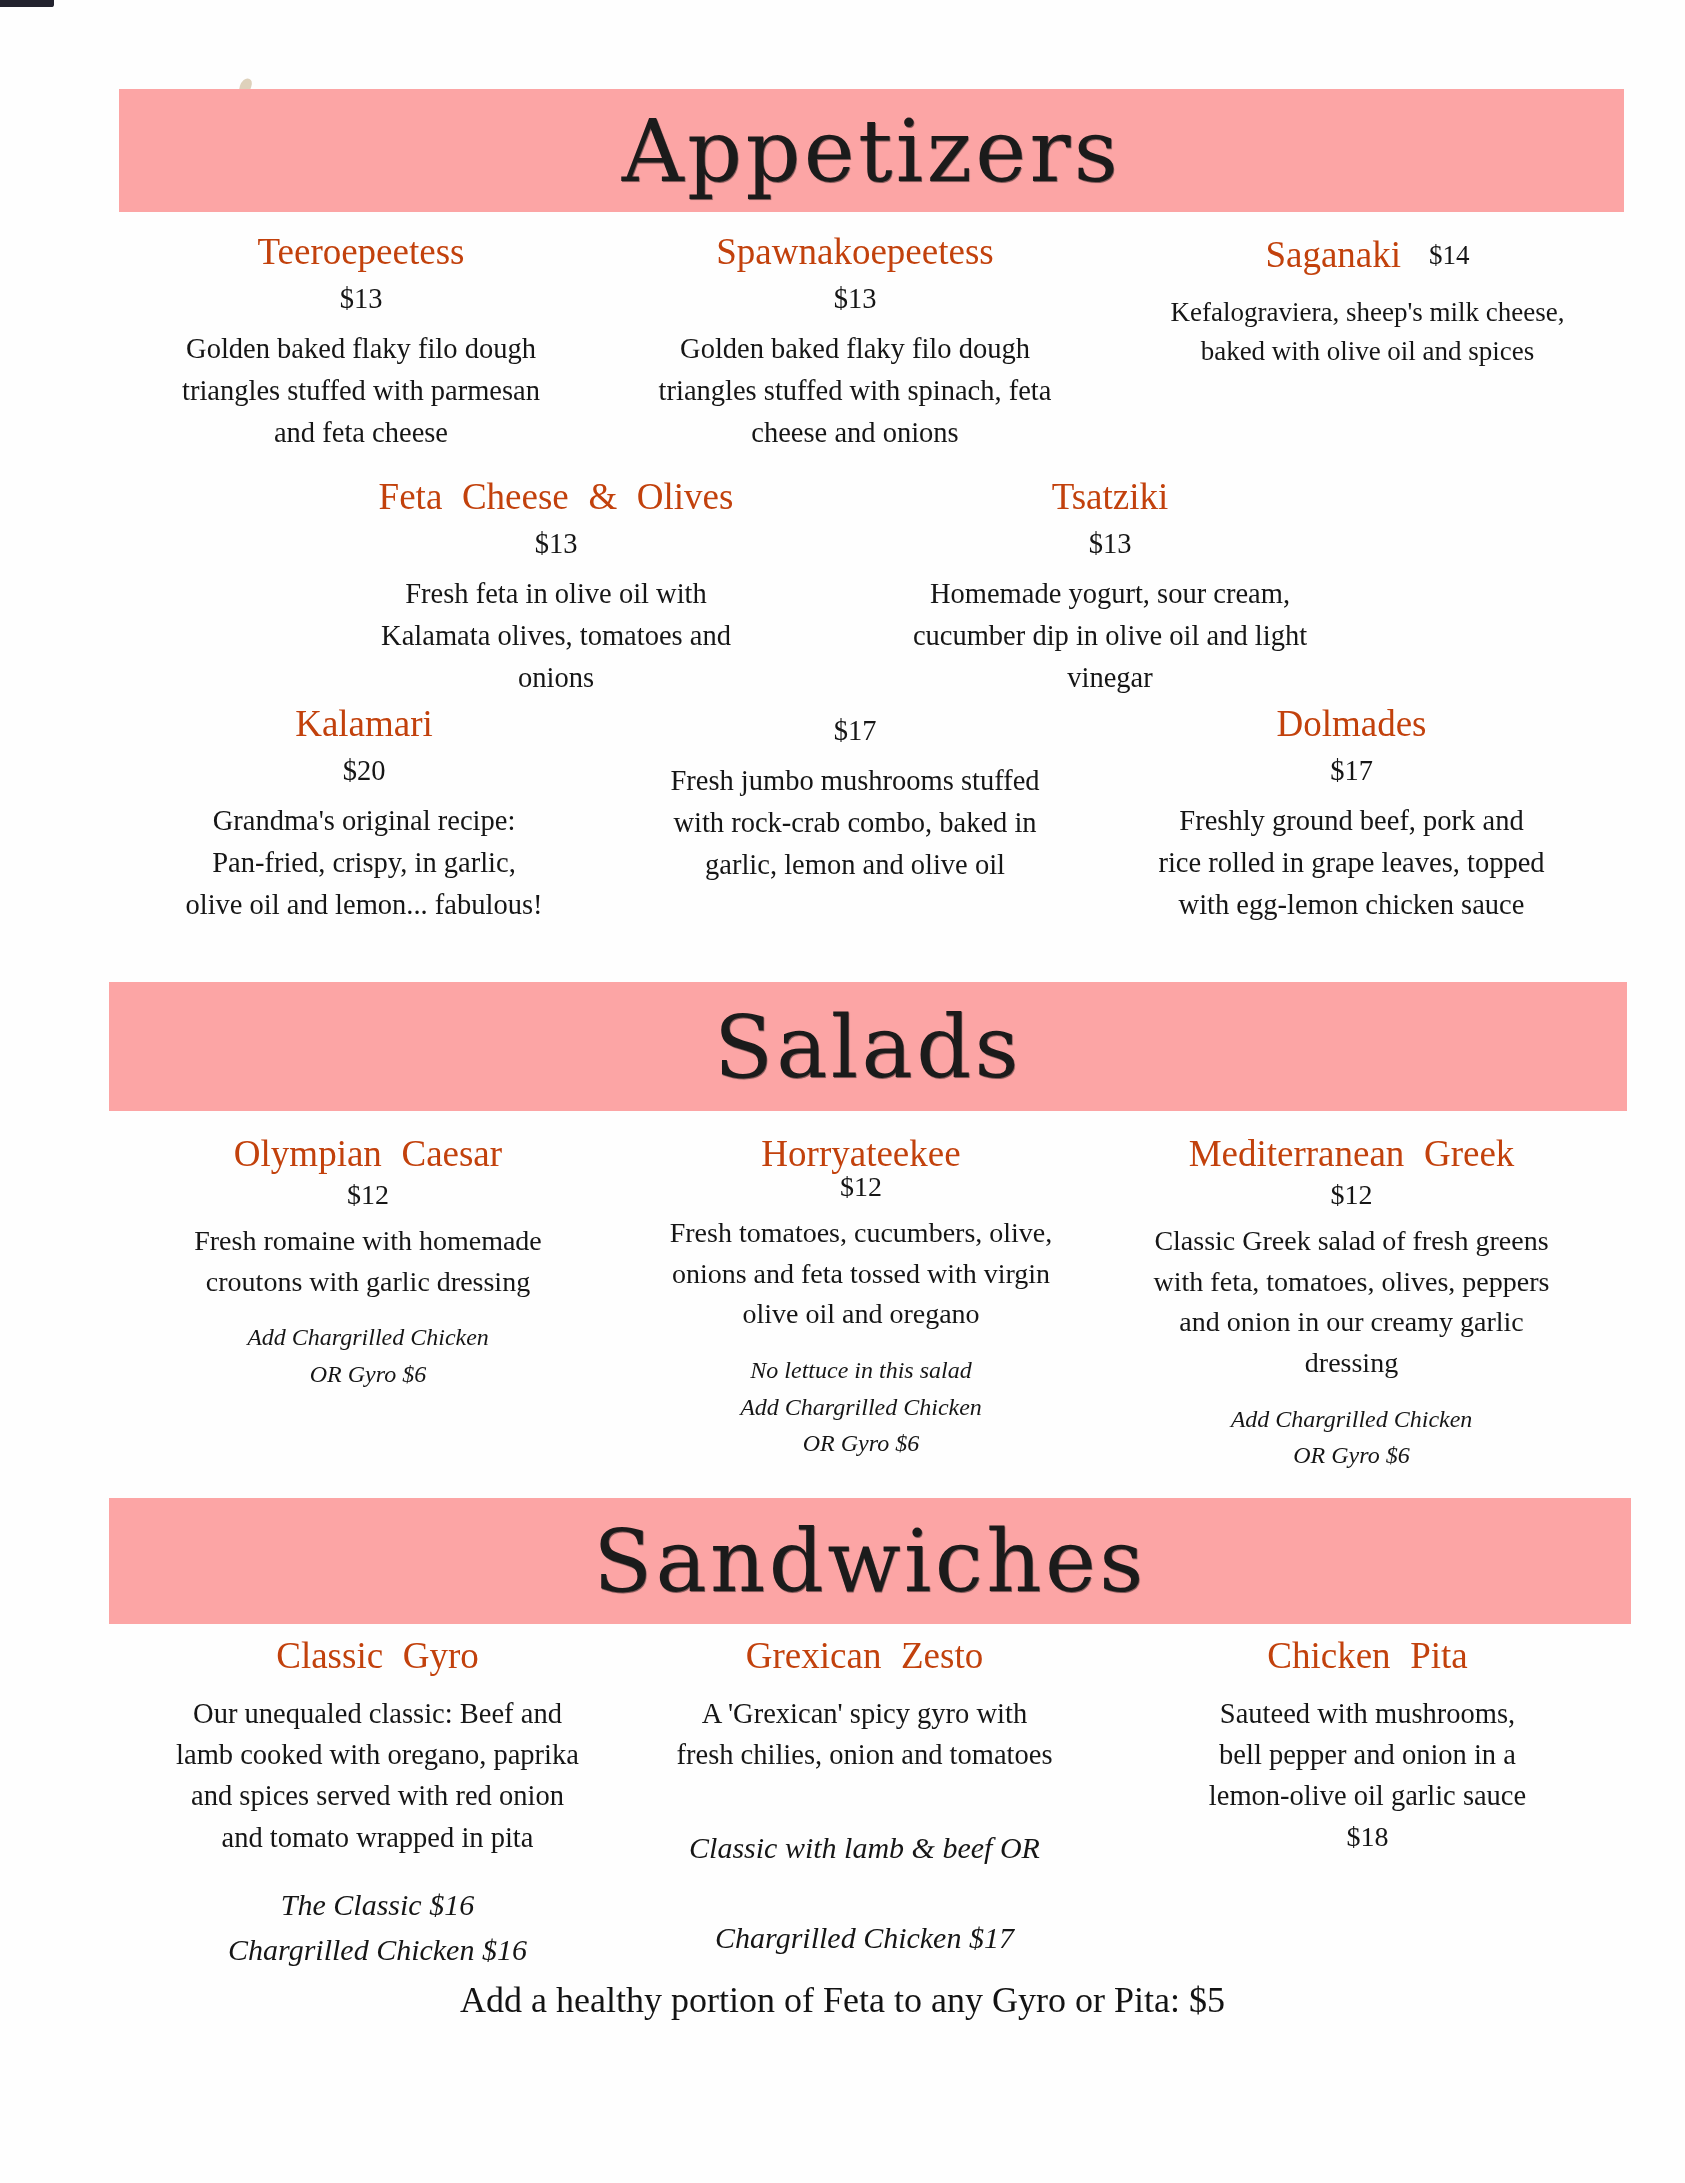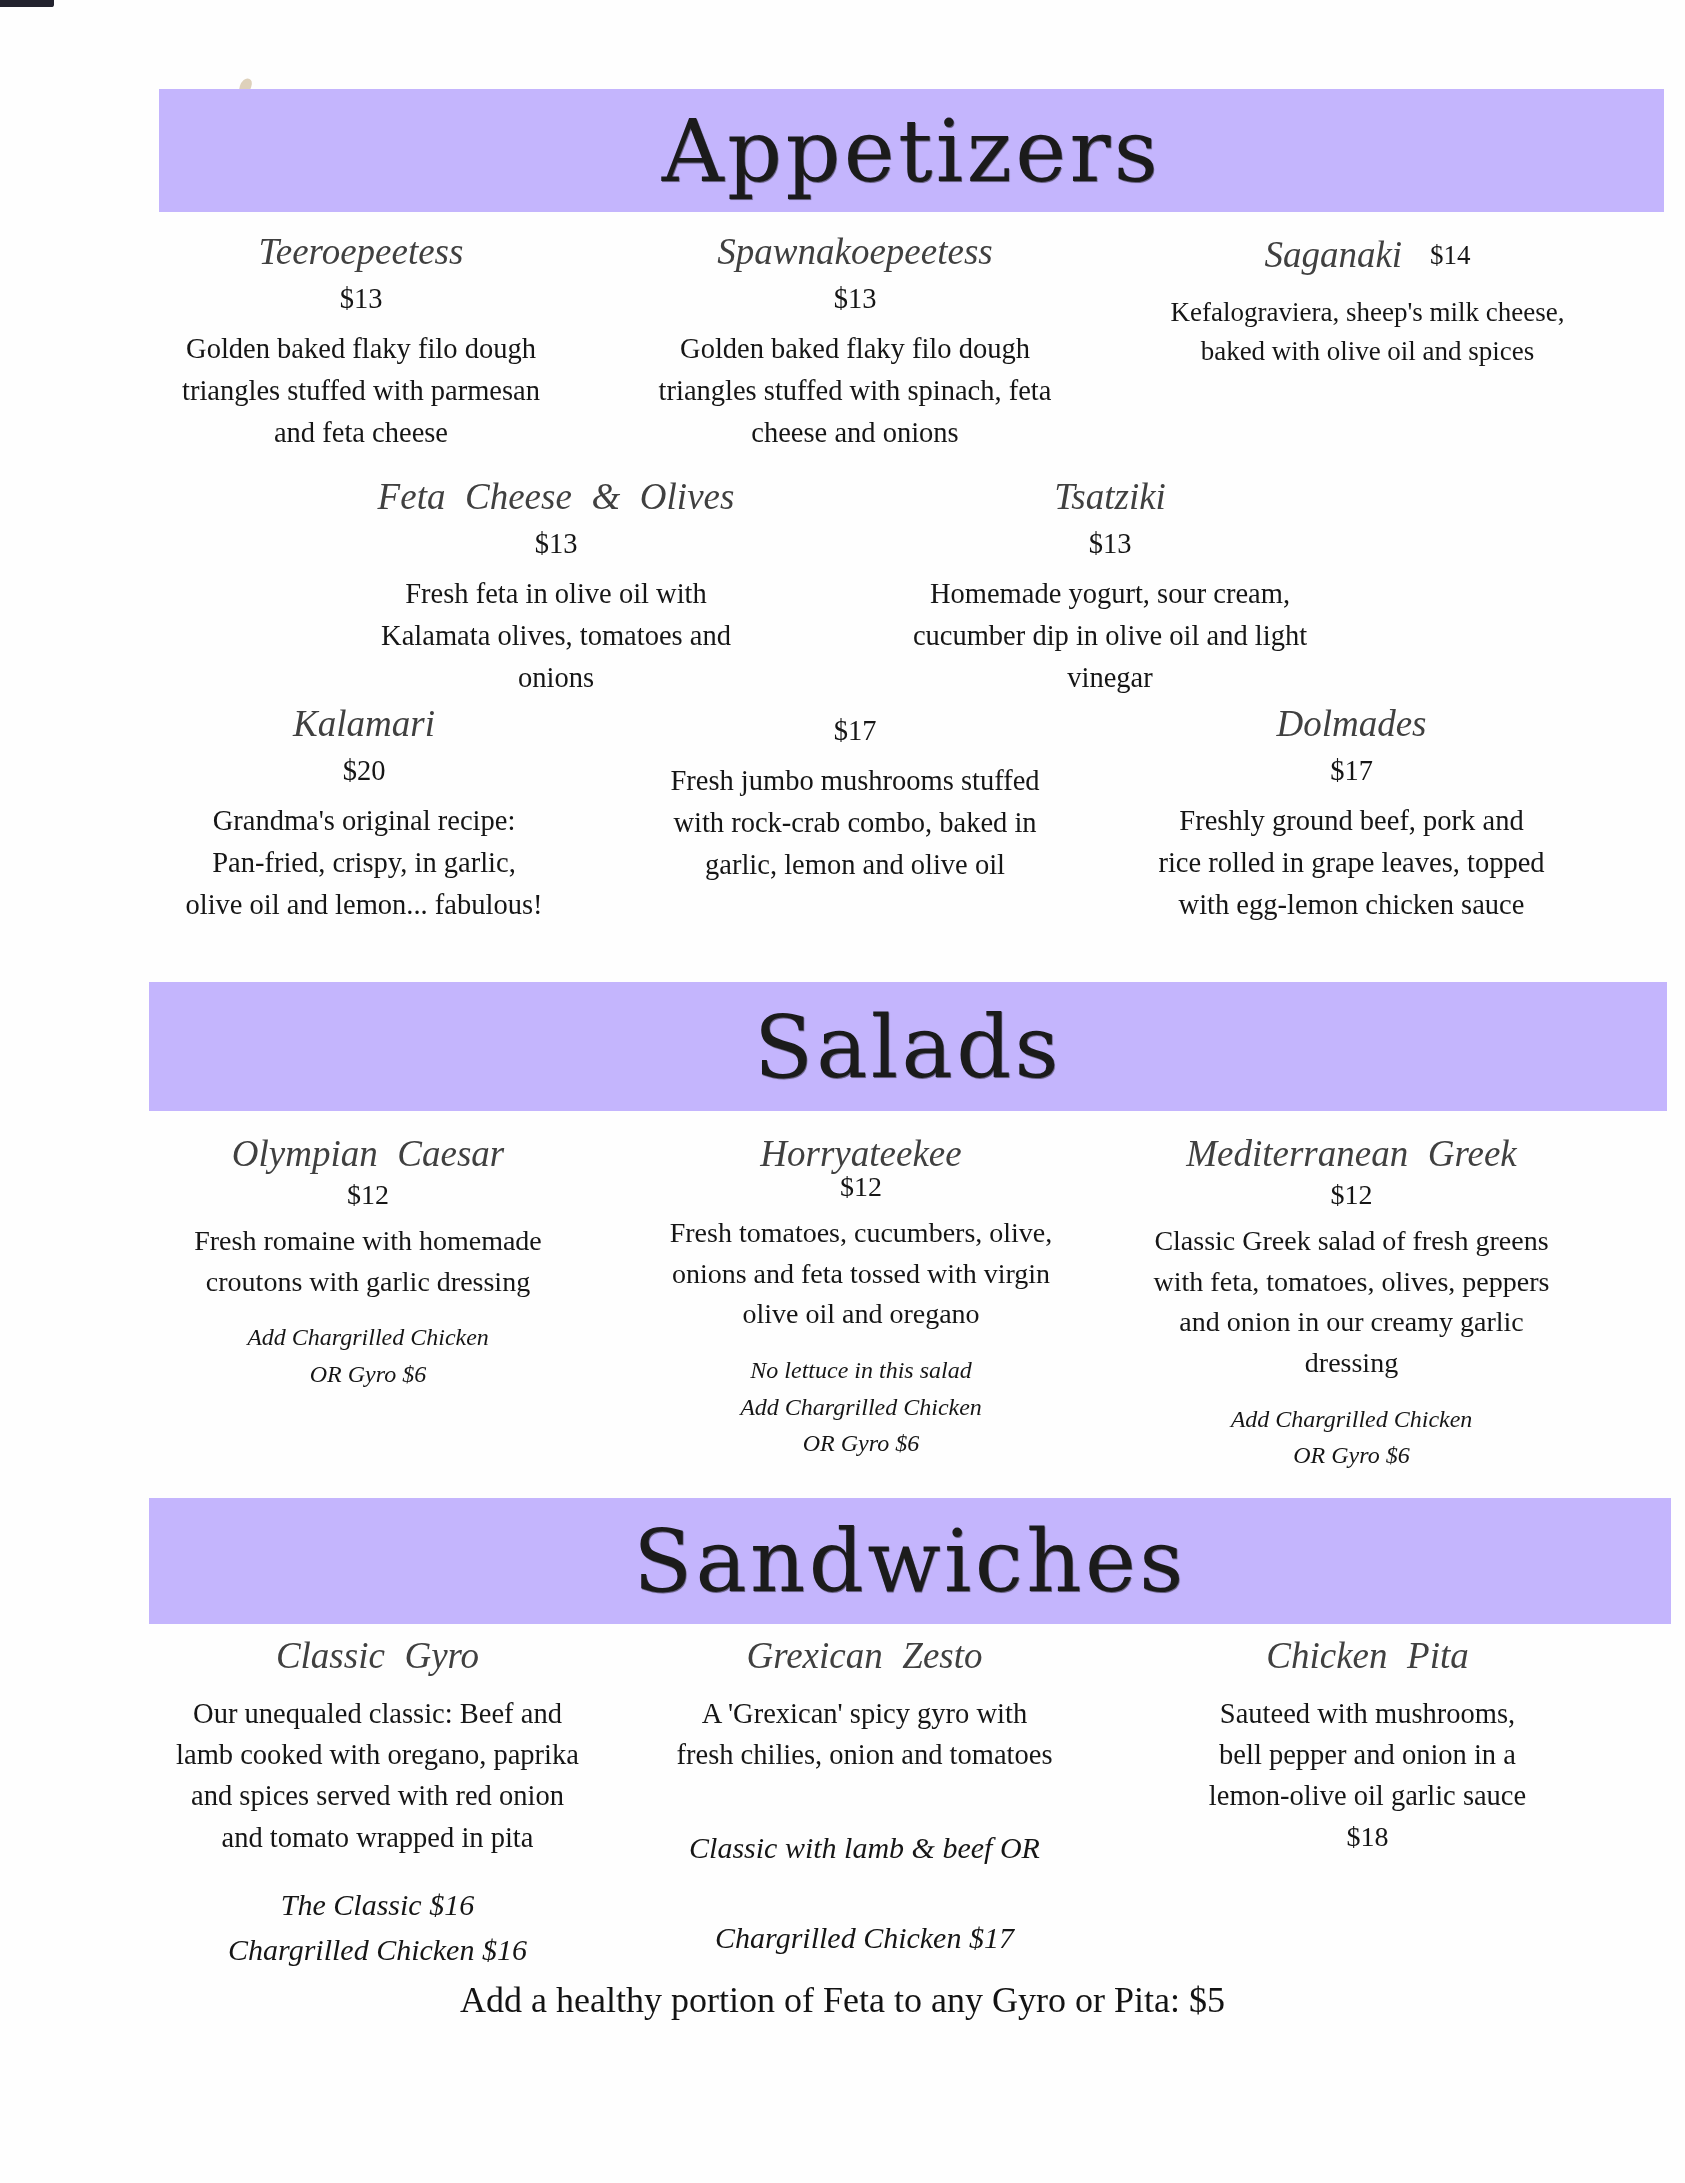--- a/index.html
+++ b/index.html
@@ -9,45 +9,43 @@
     position: relative;
     background: #fefefe;
     font-family: "Liberation Serif", serif;
     color: #161616;
     overflow: hidden;
   }
 
   
   .section-band {
     position: absolute;
-    background: #c4b5fd;
+    background: #fca5a5;
     display: flex;
     align-items: center;
     justify-content: center;
-    margin-left: 40px;
   }
   .band-title {
     font-family: "DejaVu Serif", serif;
     font-size: 86px;
     letter-spacing: 3.3px;
     color: #1b1b1b;
     text-shadow: 0.7px 0.7px 0.7px rgba(20,20,20,0.55);
   }
   #appetizers-band { top: 89px; left: 119px; width: 1505px; height: 123px; }
   #salads-band     { top: 982px; left: 109px; width: 1518px; height: 129px; }
   #sandwiches-band { top: 1498px; left: 109px; width: 1522px; height: 126px; }
 
   
   .item-block { position: absolute; text-align: center; }
   .item-name {
     font-size: 37px;
     line-height: 1.1;
     word-spacing: 0.28em;
-    color: #404040;
-    font-style: italic;
+    color: #c2410c;
   }
   .item-price { font-size: 28.5px; margin-top: 10.6px; }
   .item-desc {
     font-size: 28.5px;
     line-height: 1.47;
     margin-top: 13.2px;
     white-space: pre-line;
   }
   .item-notes {
     font-size: 29px;

